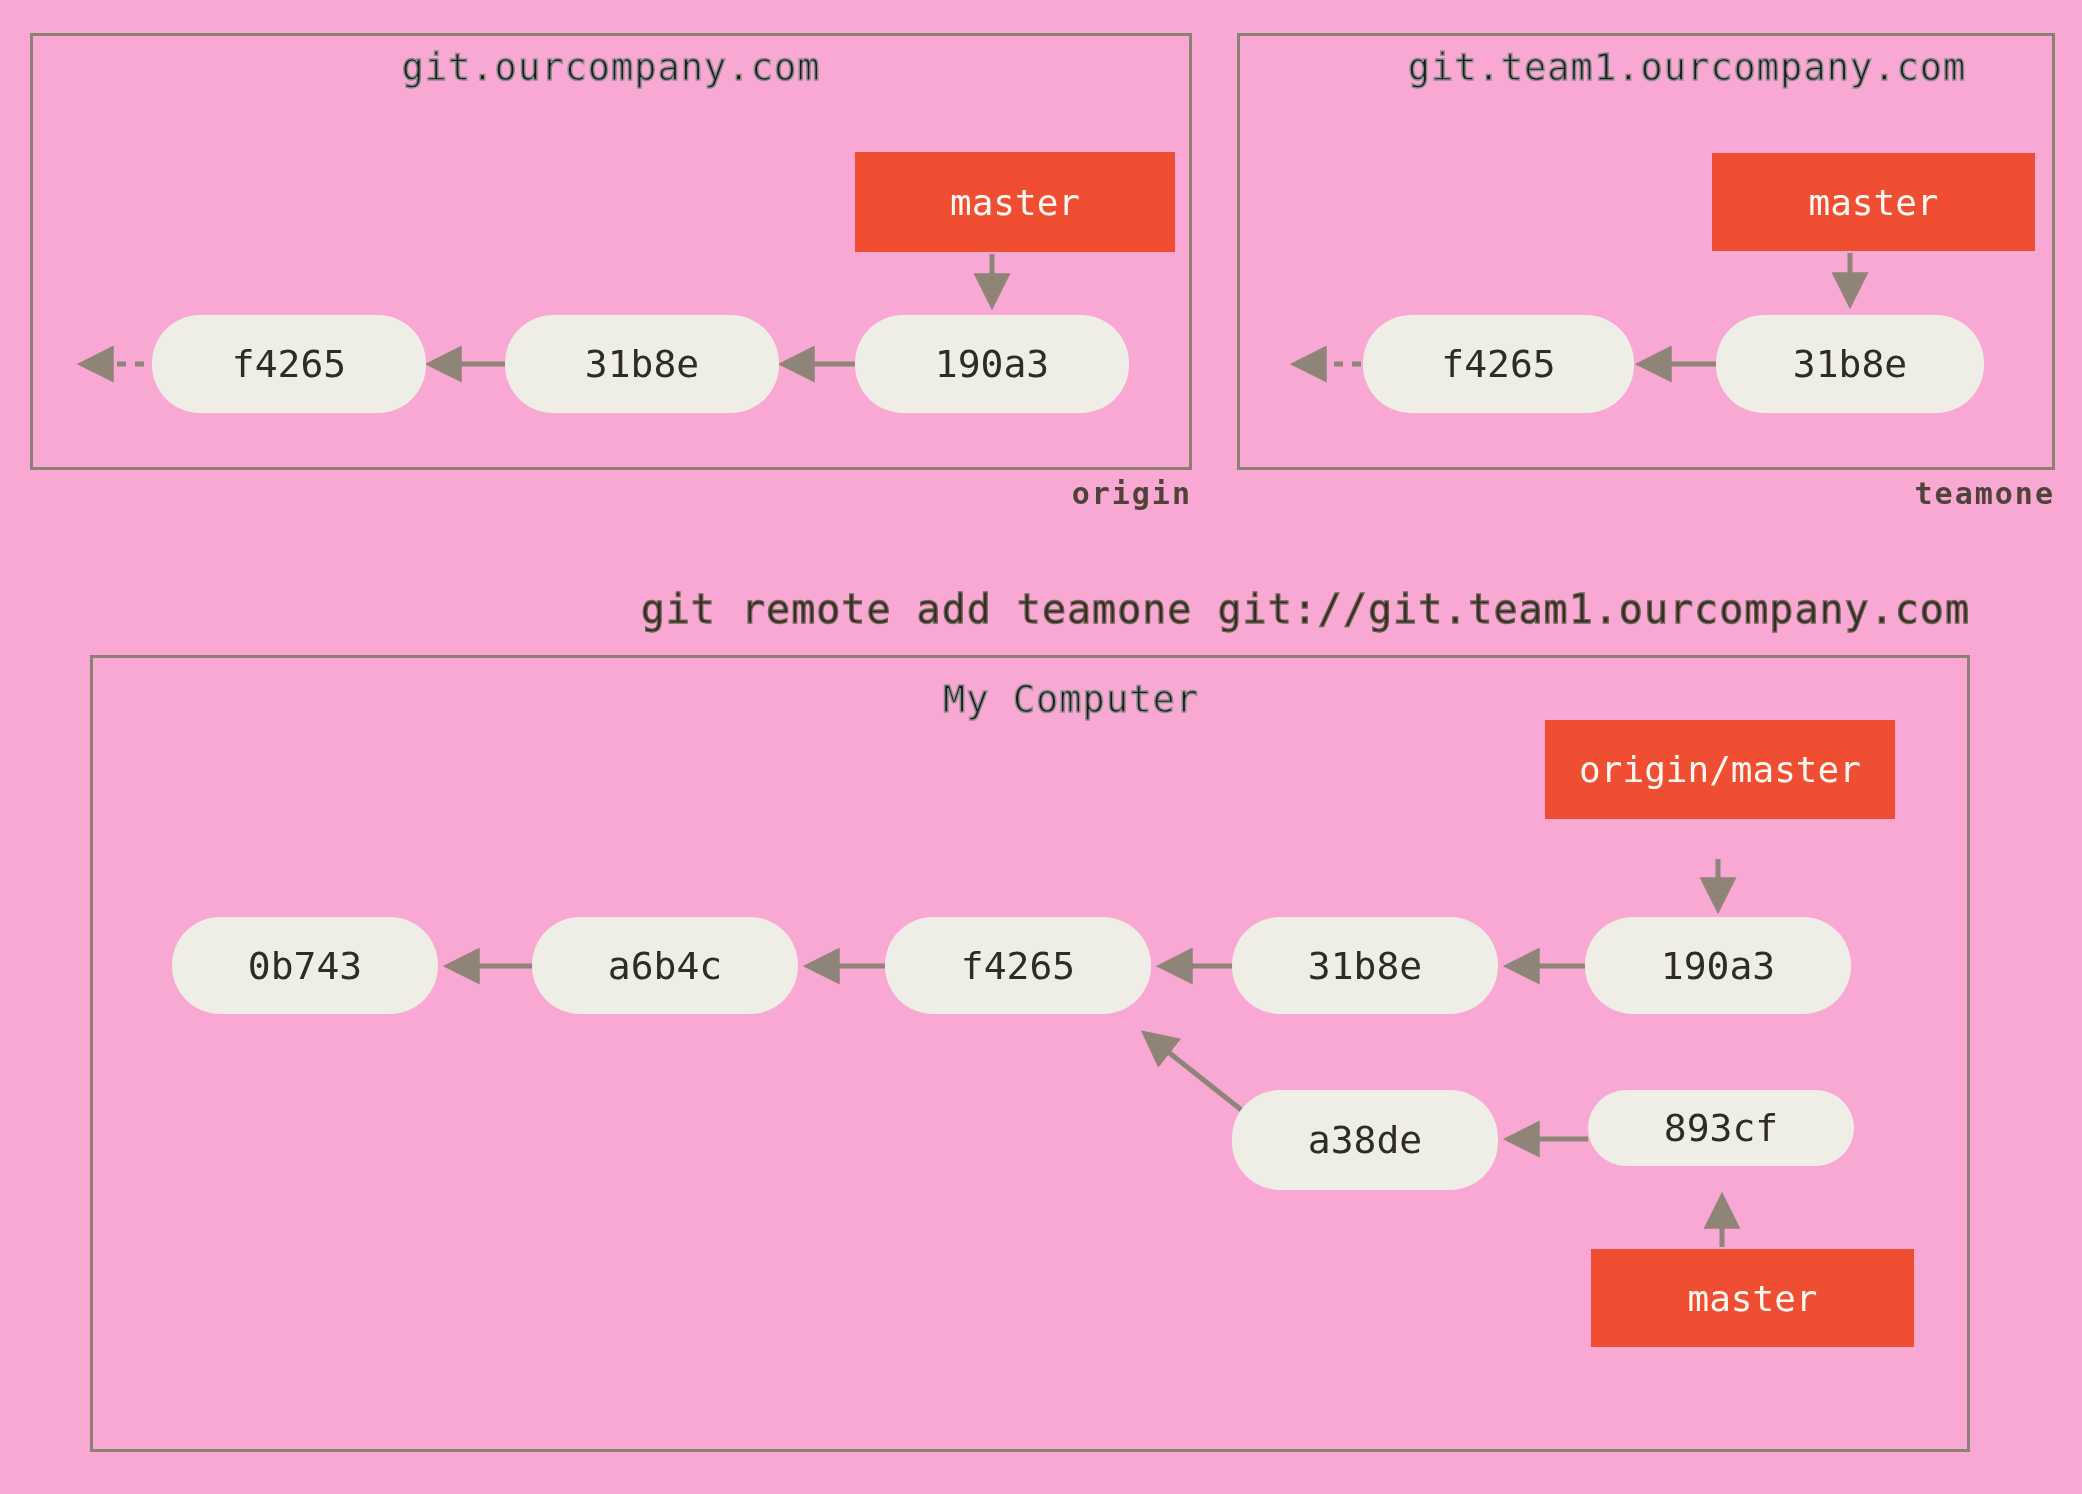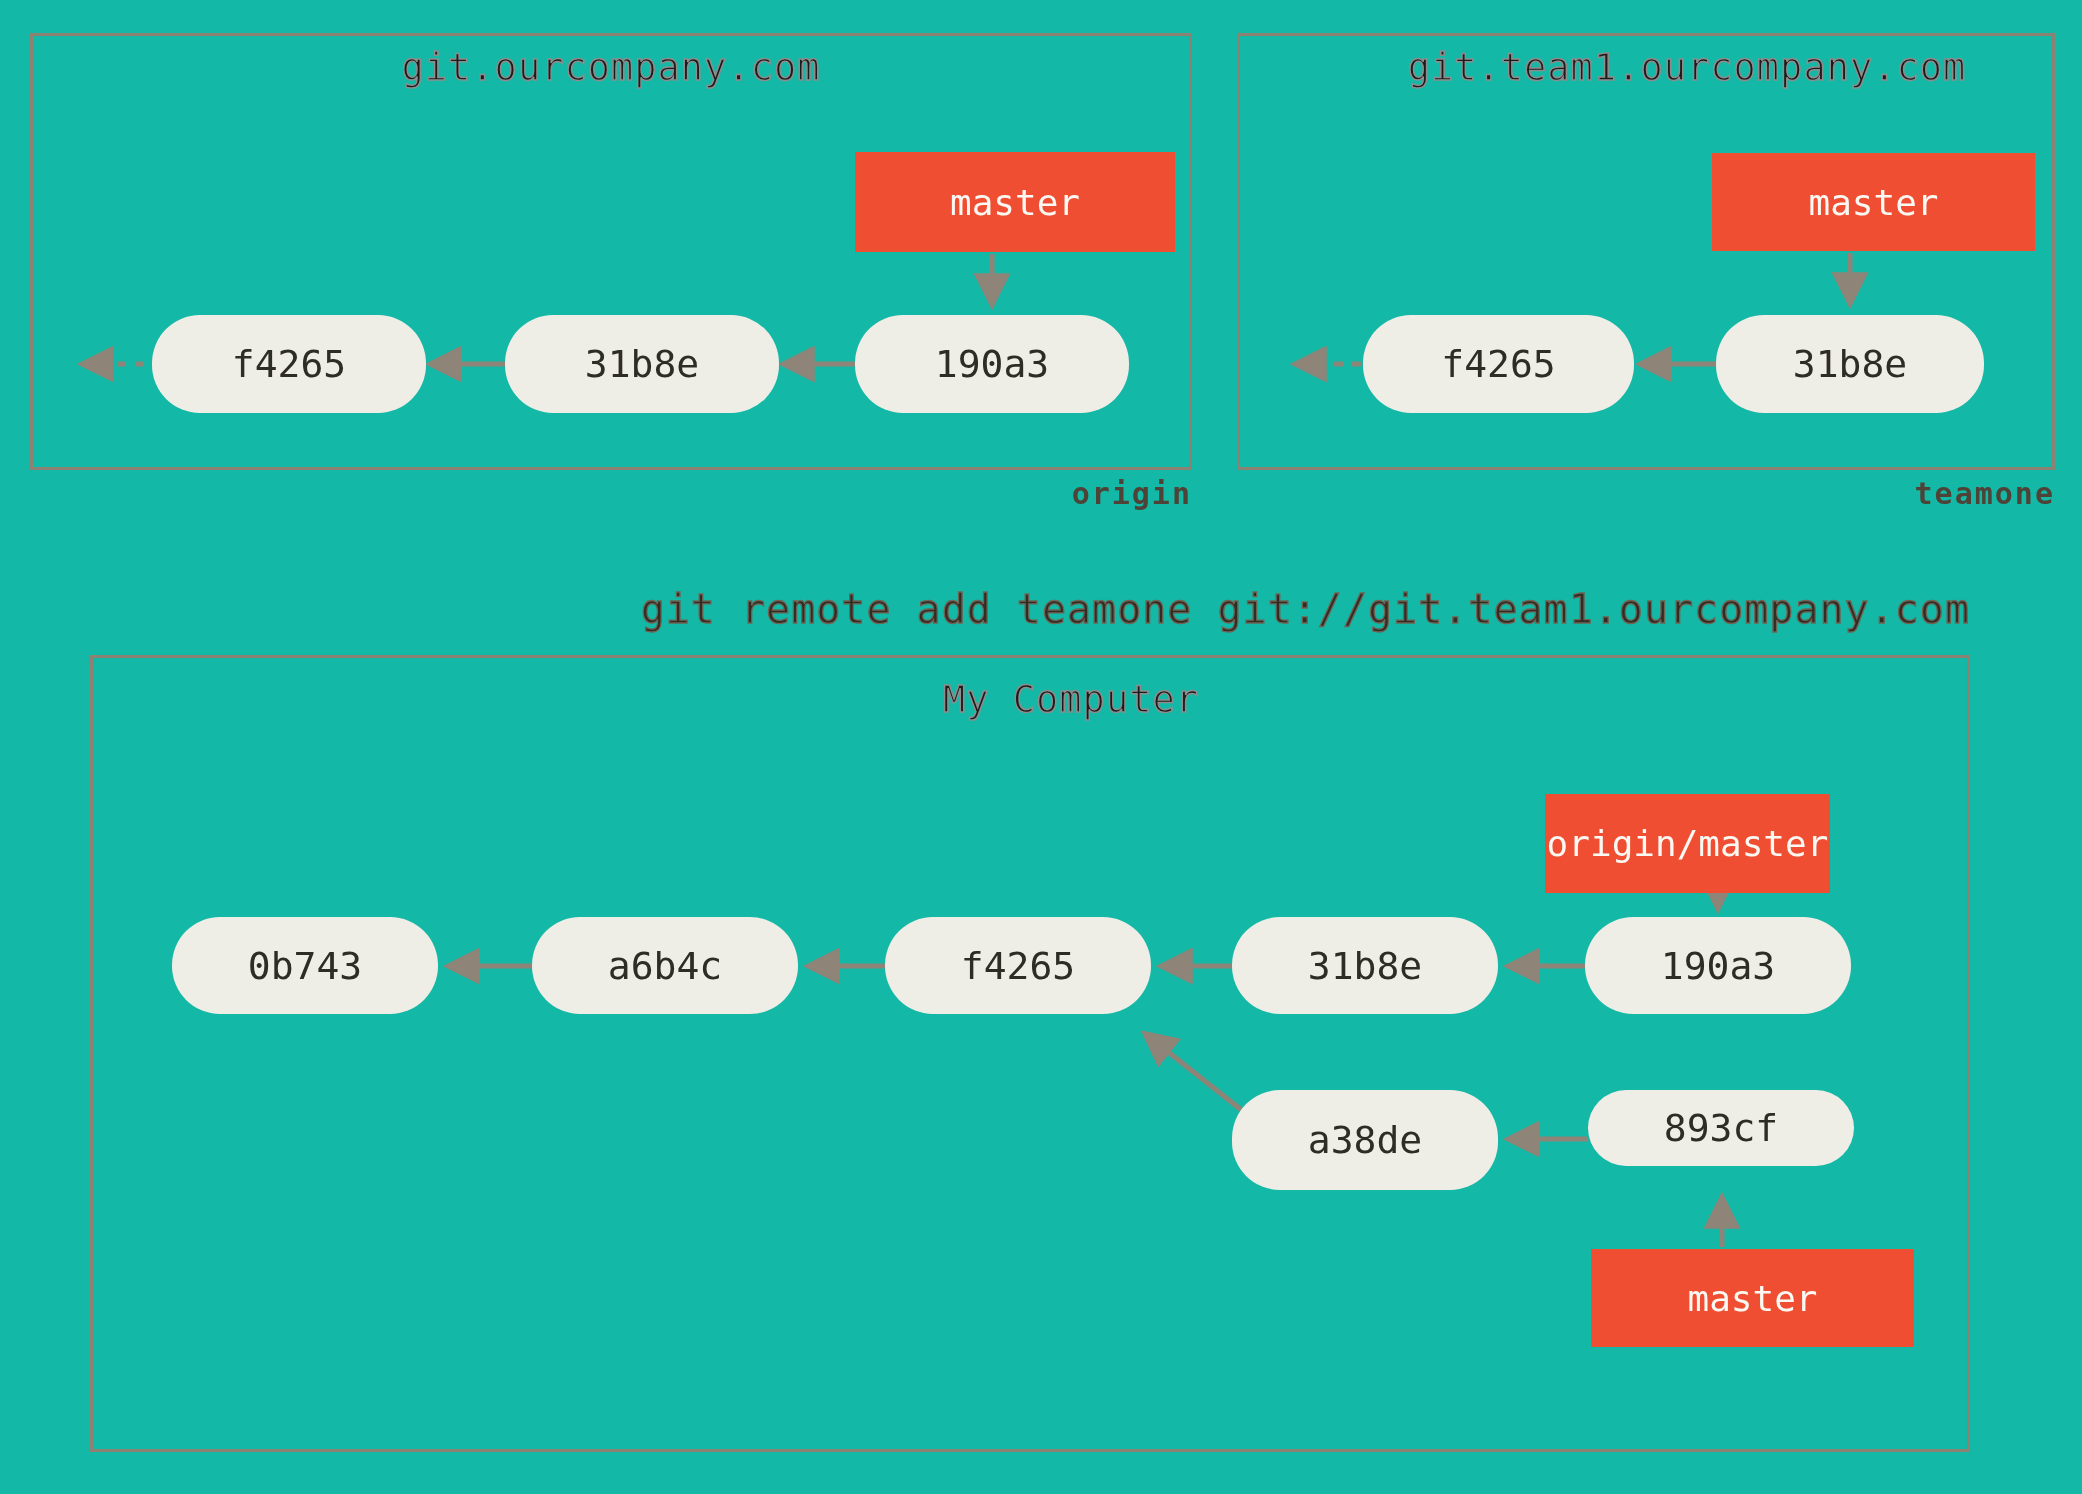--- a/index.html
+++ b/index.html
@@ -7,21 +7,21 @@
     padding: 0;
     background: #000000;
   }
   body {
     font-family: "DejaVu Sans Mono", monospace;
   }
   .canvas {
     position: relative;
     width: 2082px;
     height: 1494px;
-    background: #14b8a6;
+    background: #f9a8d4;
     overflow: hidden;
   }
   .repo-box {
     position: absolute;
     border: 3px solid #8B8274;
     background: transparent;
     box-sizing: border-box;
   }
   .box-title {
     position: absolute;
@@ -137,21 +137,21 @@
   <div class="commit" style="left:1363px; top:315px; width:271px; height:98px;">f4265</div>
   <div class="commit" style="left:1716px; top:315px; width:268px; height:98px;">31b8e</div>
 
   <div class="box-caption" style="left:1237px; top:476px; width:818px;">teamone</div>
 
   <div class="command-caption" style="left:90px; top:586px; width:1880px;">git remote add teamone git://git.team1.ourcompany.com</div>
 
   <div class="repo-box" style="left:90px; top:655px; width:1880px; height:797px;"></div>
   <div class="box-title" style="left:90px; top:678px; width:1880px;padding-left:41px;">My Computer</div>
 
-  <div class="branch" style="left:1545px; top:794px; width:285px; height:99px;">origin/master</div>
+  <div class="branch" style="left:1545px; top:720px; width:350px; height:99px;">origin/master</div>
 
   <div class="commit" style="left:172px; top:917px; width:266px; height:97px;">0b743</div>
   <div class="commit" style="left:532px; top:917px; width:266px; height:97px;">a6b4c</div>
   <div class="commit" style="left:885px; top:917px; width:266px; height:97px;">f4265</div>
   <div class="commit" style="left:1232px; top:917px; width:266px; height:97px;">31b8e</div>
   <div class="commit" style="left:1585px; top:917px; width:266px; height:97px;">190a3</div>
 
   <div class="commit" style="left:1232px; top:1090px; width:266px; height:100px;">a38de</div>
   <div class="commit" style="left:1588px; top:1090px; width:266px; height:76px;">893cf</div>
 

